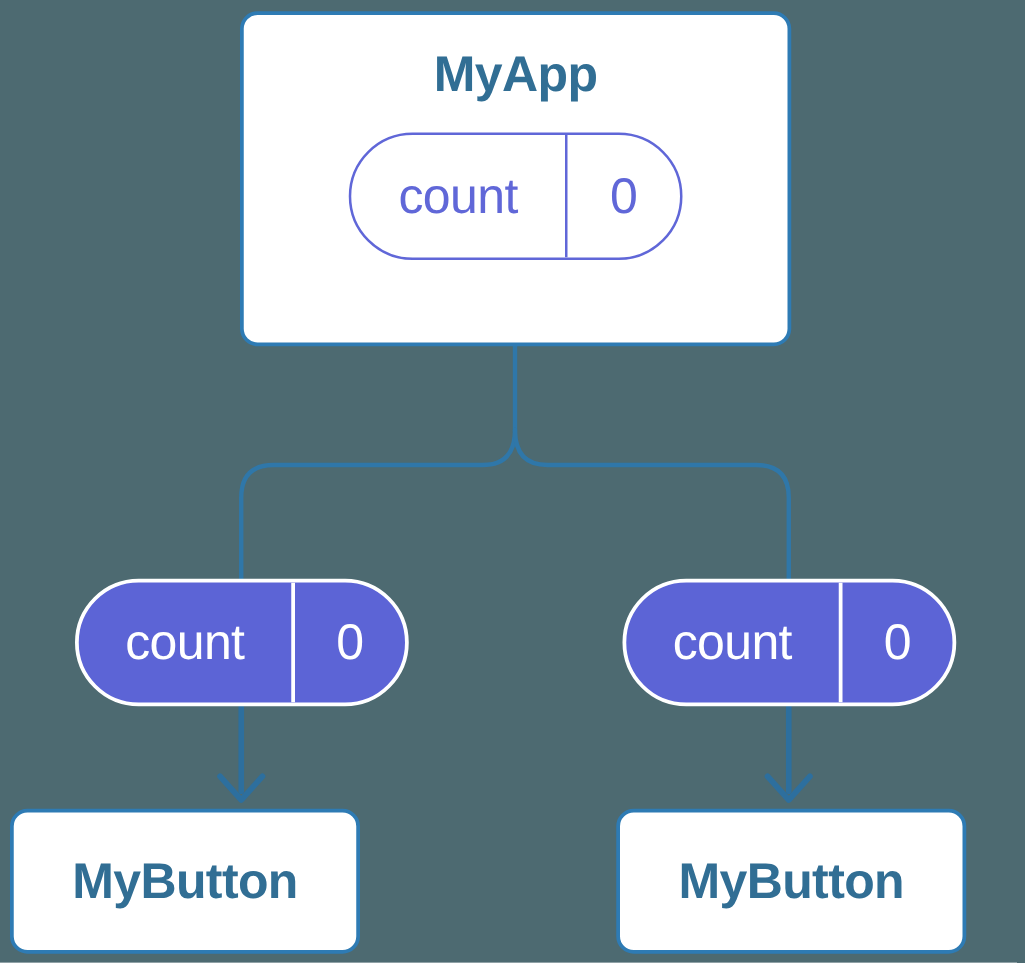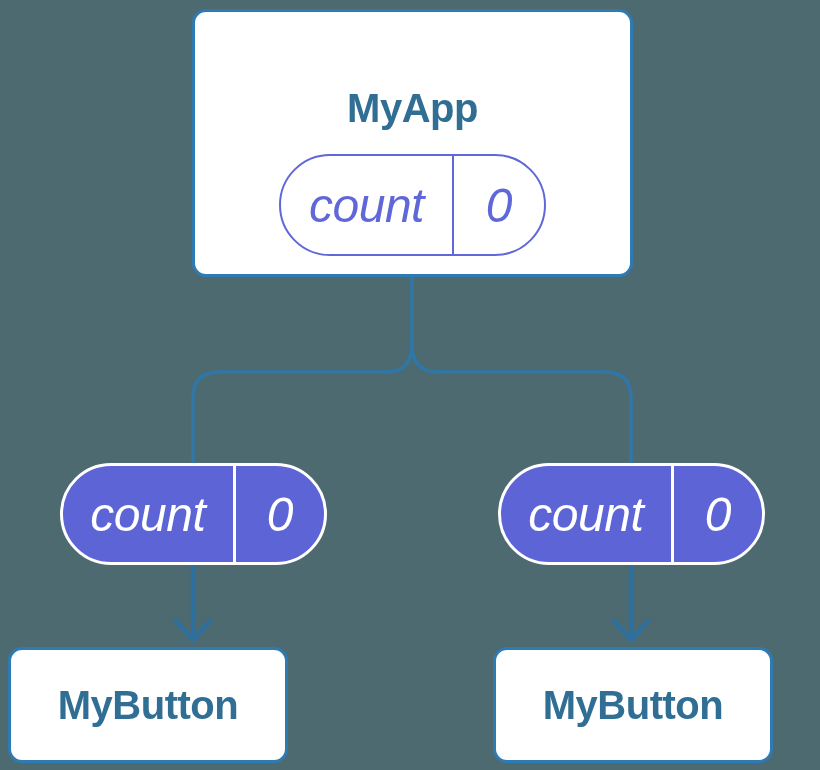--- a/index.html
+++ b/index.html
@@ -40,44 +40,43 @@
     align-items: center;
   }
   .box .title {
     color: var(--component-name, #316e94);
     font-weight: bold;
     font-size: 40px;
     letter-spacing: -0.5px;
     white-space: nowrap;
   }
   .root-box { left: 192px; top: 9px; width: 441px; height: 268px; }
-  .root-box .title { margin-top: 68px; line-height: 56px; }
+  .root-box .title { margin-top: 20px; line-height: 56px; }
   .root-box .pill { margin-top: 18px; }
   .leaf-box {
     width: 280px; height: 116px;
     justify-content: center;
   }
   .leaf-box-left  { left: 8px;   top: 647px; }
   .leaf-box-right { left: 493px; top: 647px; }
 
   .pill {
     width: 267px;
     height: 102px;
     border-radius: 51px;
     box-sizing: border-box;
     display: flex;
     overflow: hidden;
   }
   .pill .seg {
     display: flex;
     align-items: center;
     justify-content: center;
-    font-size: 48px;
+    font-size: 40px;
     letter-spacing: -0.5px;
-    font-style: italic;
   }
   .pill .seg.label { flex: 0 0 65%; }
   .pill .seg.value { flex: 1 1 auto; }
 
   .pill-outline {
     background: var(--box-background, #ffffff);
     border: 2.5px solid var(--pill-outline, #6067d8);
     color: var(--pill-outline, #6067d8);
   }
   .pill-outline .seg.label { border-right: 2.5px solid var(--pill-outline, #6067d8); }

